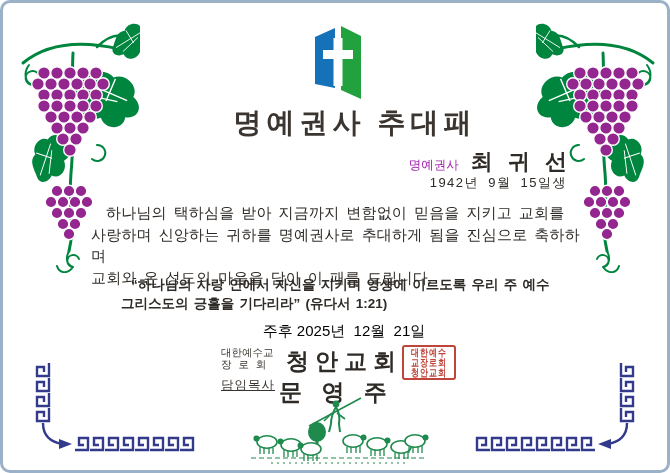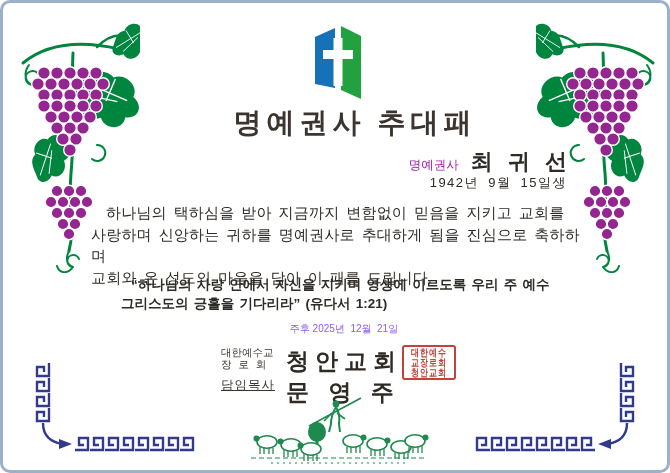--- a/index.html
+++ b/index.html
@@ -23,30 +23,30 @@
   .birth{top:171px;right:100px;font-size:13px;letter-spacing:1.5px;word-spacing:4px;white-space:pre;color:#2e2a26;}
   
   .body-text{left:88px;top:199px;width:502px;font-size:15px;line-height:21.5px;
     letter-spacing:0.2px;word-spacing:2.5px;color:#2e2a26;}
   .body-text .line1{text-indent:15px;}
   
   .scripture{left:118px;top:272px;width:450px;font-size:13.5px;font-weight:600;
     line-height:19px;color:#2e2a26;word-spacing:1.5px;}
   .scripture .line1{text-indent:10px;}
   
-  .date{left:0;top:319px;width:100%;text-align:center;font-size:10px;
-    padding-left:18px;box-sizing:border-box;white-space:pre;color:#8b5cf6;}
+  .date{left:0;top:319px;width:100%;text-align:center;font-size:15px;
+    padding-left:18px;box-sizing:border-box;white-space:pre;color:#000000;}
   
   .signature{left:218px;top:343px;width:240px;}
   .sig-row{display:flex;align-items:flex-start;}
   .org-stack{width:58px;font-size:10.5px;line-height:12px;color:#3a3530;}
   .org-stack .org2{white-space:pre;letter-spacing:2px;}
   .church{font-size:23px;font-weight:600;letter-spacing:6px;margin-left:7px;color:#2e2a26;}
   .pastor-label{width:58px;font-size:12.5px;letter-spacing:1px;color:#3a3530;text-decoration:underline;}
-  .pastor-name{font-size:23px;font-weight:600;margin-left:7px;white-space:pre;word-spacing:13px;color:#2e2a26;}
+  .pastor-name{font-size:23px;font-weight:600;white-space:pre;word-spacing:13px;color:#2e2a26;}
   
   .seal{left:399px;top:342px;width:54px;height:35px;border:2.5px solid #c0443a;
     border-radius:3px;box-sizing:border-box;display:flex;flex-direction:column;
     justify-content:flex-end;align-items:center;}
   .seal div{font-size:8px;font-weight:bold;color:#c0443a;line-height:10px;
     letter-spacing:1px;transform:scaleY(1.25);}
   
   .grape-left{left:12px;top:20px;}
   .grape-right{left:533px;top:20px;transform:scaleX(-1);}
   .key-left{left:28px;top:358px;}

